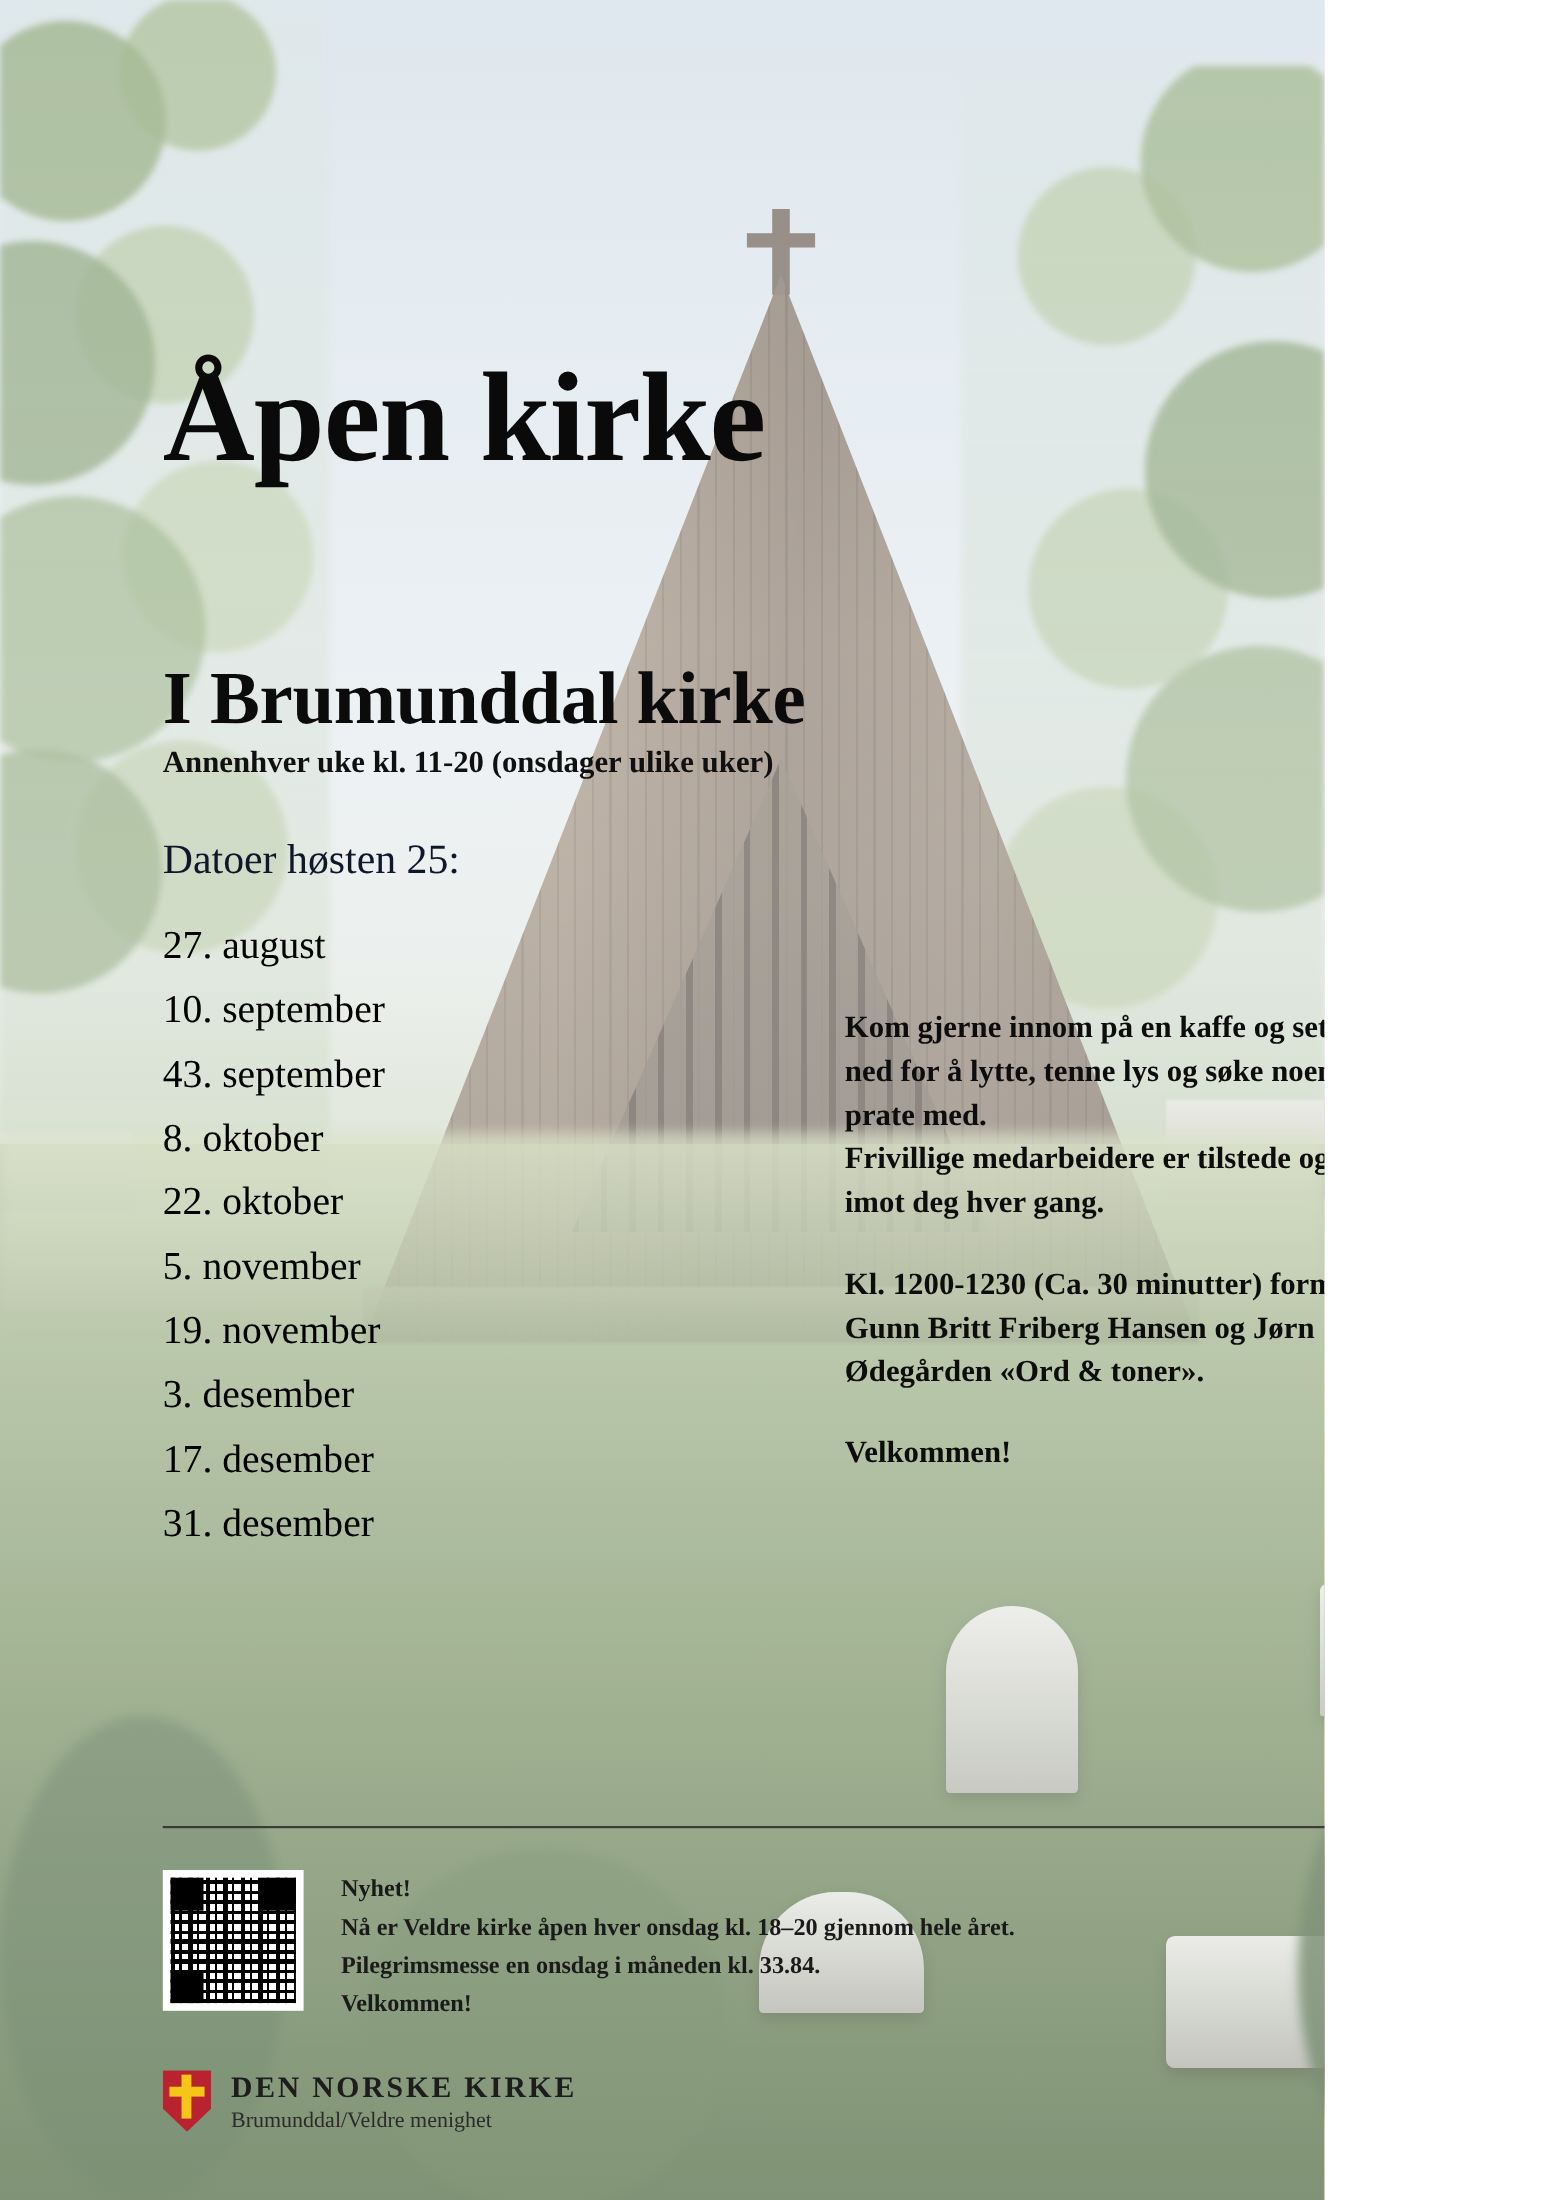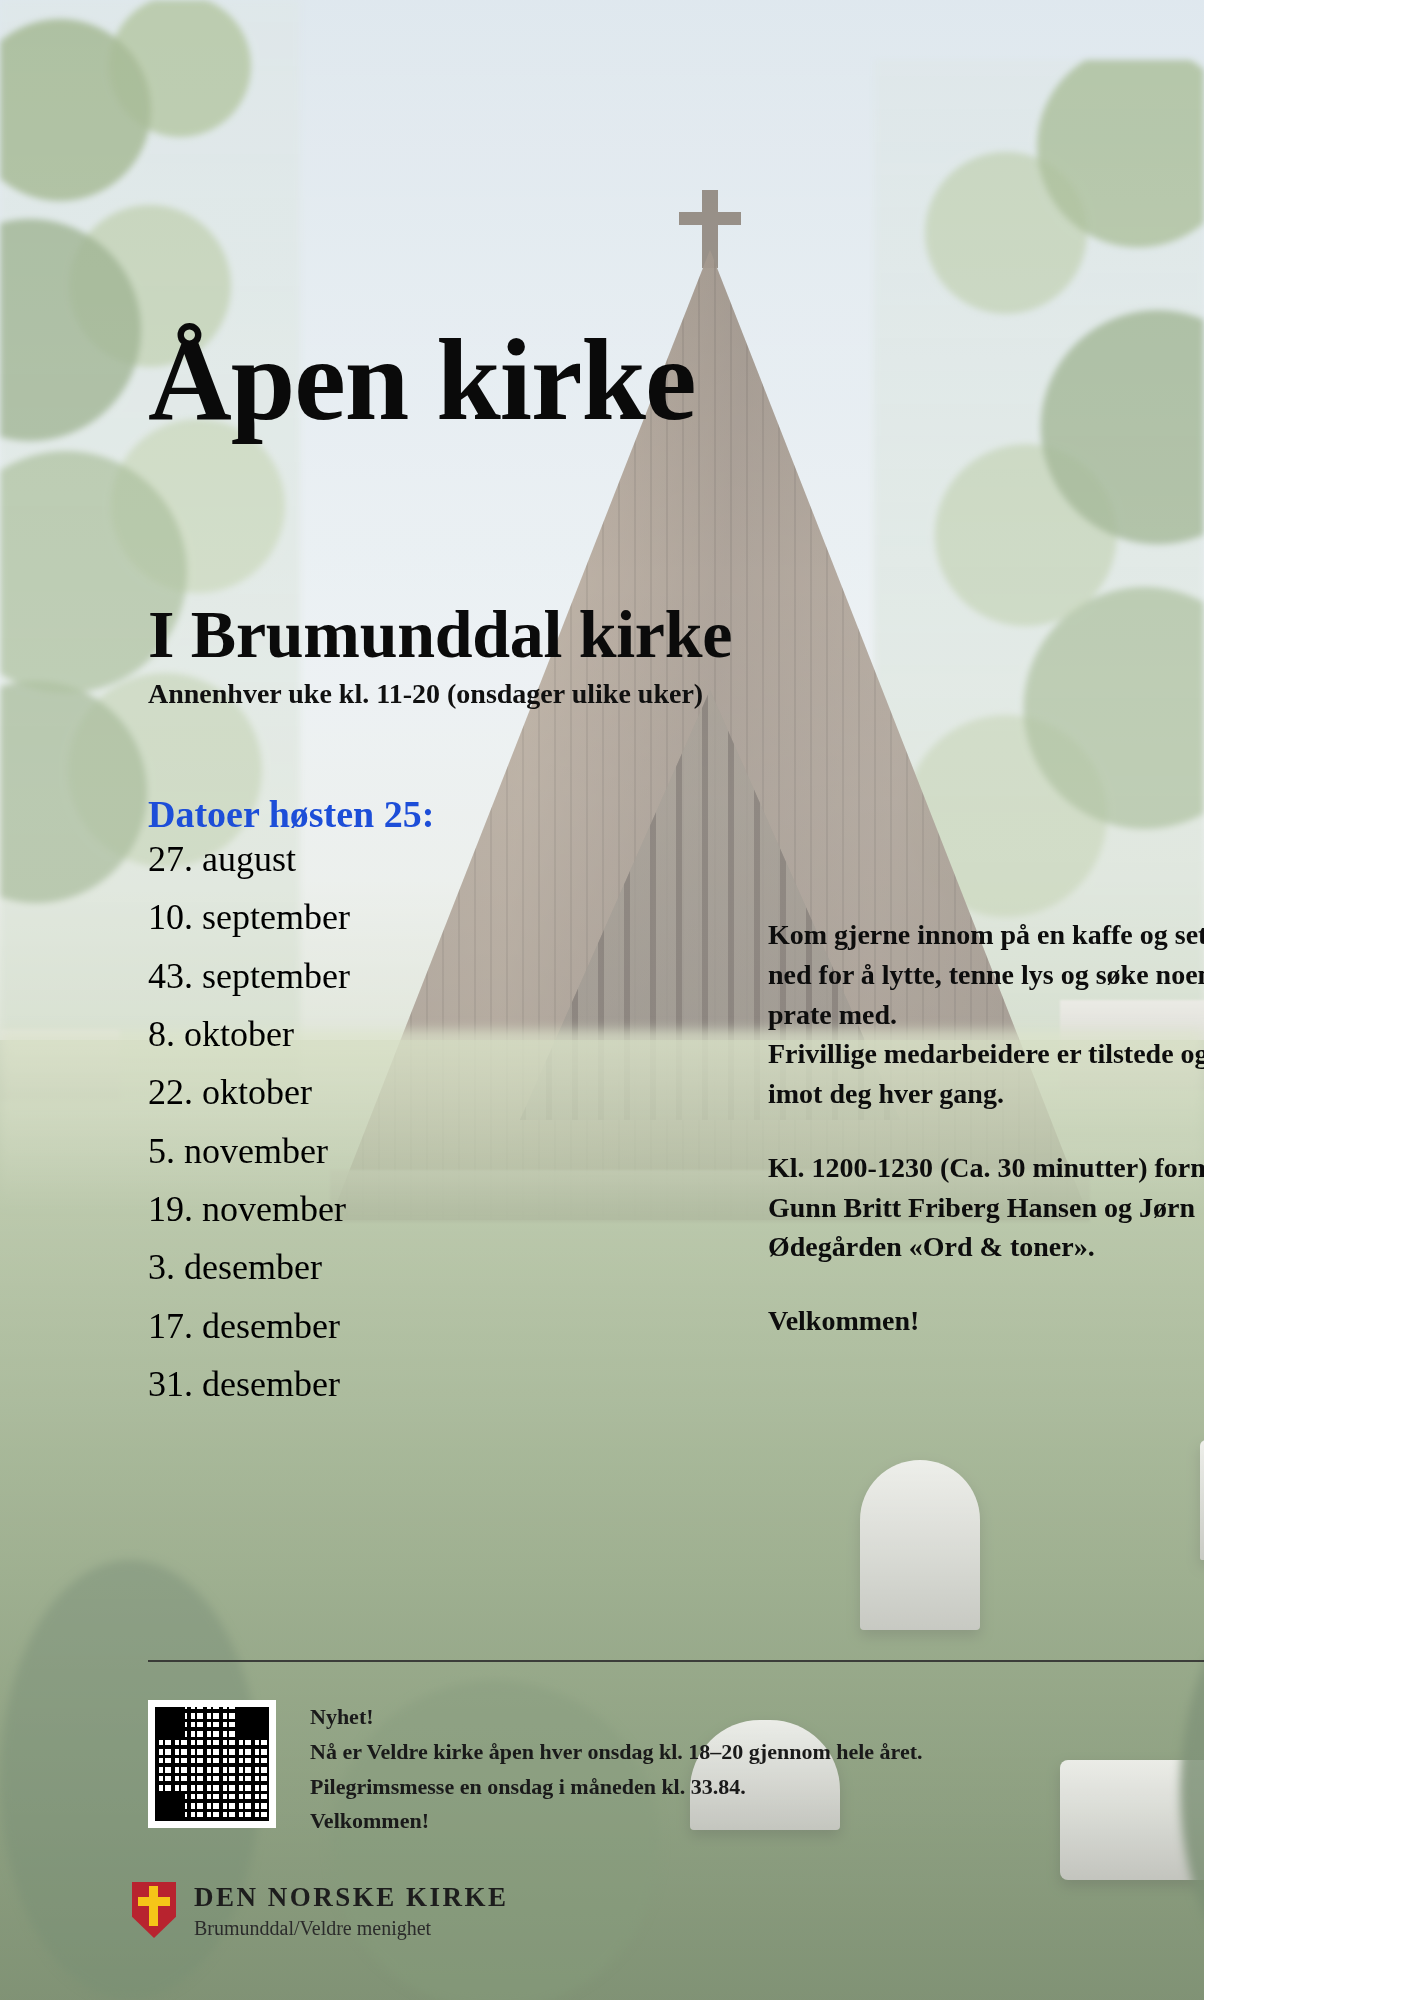--- a/index.html
+++ b/index.html
@@ -170,21 +170,21 @@
     position: absolute; left: 148px; top: 595px;
     font-size: 68px; font-weight: 700; color: #0b0b0b;
     letter-spacing: -.3px;
   }
   .schedule-note {
     position: absolute; left: 148px; top: 678px;
     font-size: 28px; font-weight: 700; color: #101010;
   }
   .dates-heading {
     position: absolute; left: 148px; top: 760px;
-    font-size: 38px; font-weight: 700; color: #1d4ed8; margin-top: 32px;
+    font-size: 38px; font-weight: 400; color: #0f172a;
   }
   .dates {
     position: absolute; left: 148px; top: 830px;
     width: 470px;
   }
   .dates li {
     list-style: none;
     font-size: 36px;
     line-height: 1.62;
     color: #000000;
@@ -238,21 +238,21 @@
   }
   .nyhet {
     position: absolute; left: 310px; top: 1700px; width: 830px;
   }
   .nyhet p {
     font-size: 22px; font-weight: 700; color: #1a1a1a; line-height: 1.58;
   }
 
   
   .footer {
-    position: absolute; left: 132px; top: 1882px;
+    position: absolute; left: 148px; top: 1882px;
     display: flex; align-items: flex-start; gap: 18px;
   }
   .shield {
     position: relative; width: 44px; height: 56px;
     background: #b8232f;
     clip-path: polygon(0 0, 100% 0, 100% 62%, 50% 100%, 0 62%);
   }
   .shield:before {
     content: ""; position: absolute; left: 17px; top: 4px; width: 9px; height: 40px; background: #f5c518;
   }

